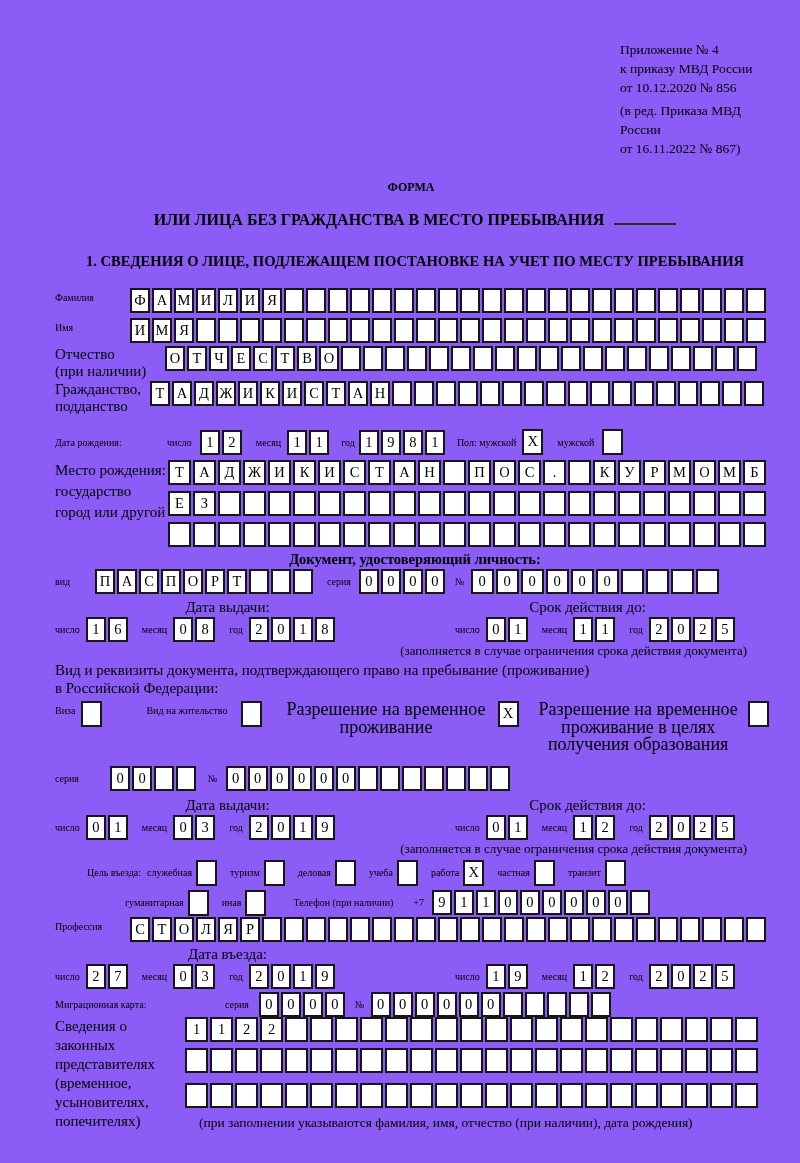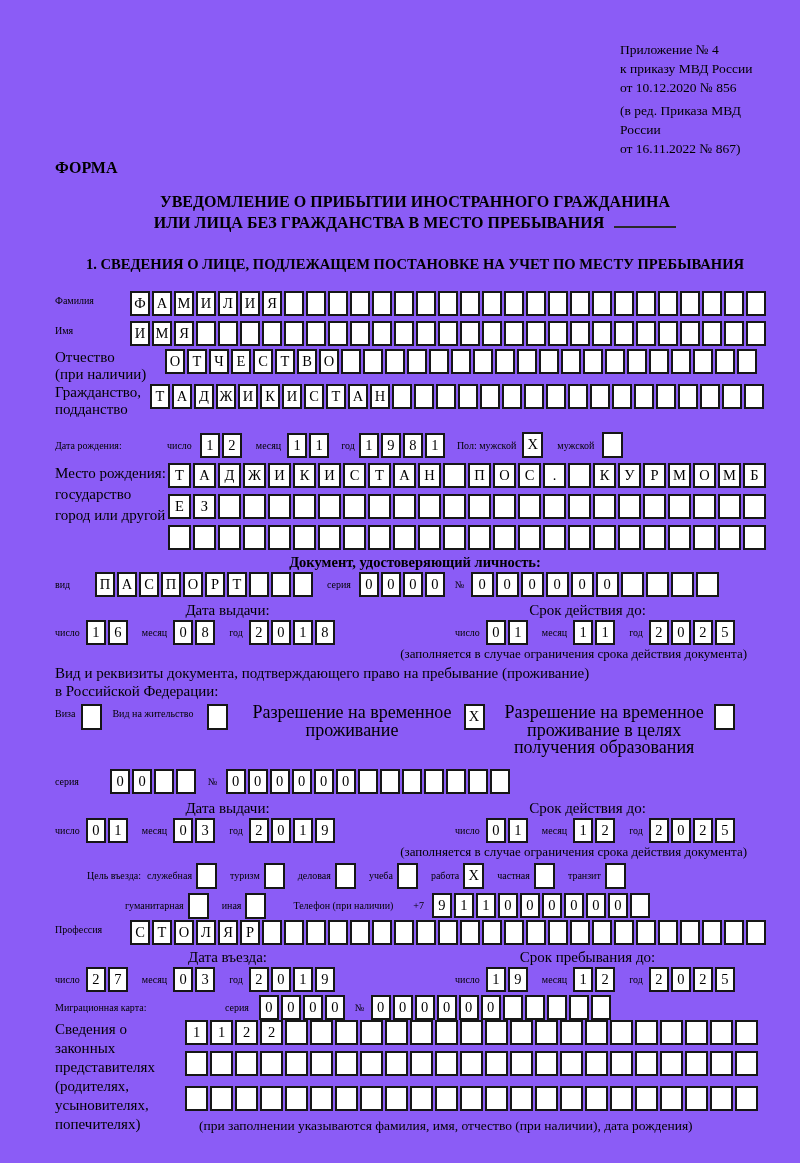--- a/index.html
+++ b/index.html
@@ -5,21 +5,21 @@
   html,body{margin:0;padding:0;background:#e8e8e8;}
   .page{
     width:800px;height:1163px;background:#8b5cf6;color:#000;
     font-family:"Liberation Serif","DejaVu Serif",serif;
     box-sizing:border-box;padding:40px 25px 10px 55px;
     margin:0 auto;position:relative;overflow:hidden;
   }
   .lbl{font-size:10px;line-height:19px;white-space:nowrap;}
   .legal{margin-left:565px;font-size:13.5px;line-height:19px;}
   .legal .gap{margin-top:4px;}
-  .forma{margin-top:1px;text-align:left;padding-right:8px;font-weight:bold;font-size:16px;}
+  .forma{margin-top:22px;text-align:center;padding-right:8px;font-weight:bold;font-size:12px;}
   .title{margin-top:14px;text-align:center;font-weight:bold;font-size:16px;line-height:21px;}
   .blankline{display:inline-block;width:62px;border-bottom:2px solid #2a2a2a;margin-left:10px;vertical-align:baseline;}
   .section{margin-top:22px;text-align:center;font-weight:bold;font-size:14.6px;line-height:19px;white-space:nowrap;}
   .frow{display:flex;align-items:flex-start;}
   .cells{display:inline-flex;flex:none;}
   .cell{box-sizing:border-box;flex:none;width:20px;height:25px;border:2px solid #161616;margin-right:2px;
         text-align:center;font-size:14.5px;line-height:21px;background:#fff;}
   .cellw{width:23px;}
   .cbox{width:21px;height:26px;margin-right:0;}
   .lblcol div{font-size:15px;}
@@ -52,21 +52,20 @@
     <div>Приложение № 4</div>
     <div>к приказу МВД России</div>
     <div>от 10.12.2020 № 856</div>
     <div class="gap">(в ред. Приказа МВД России</div>
     <div>от 16.11.2022 № 867)</div>
   </div>
 
   <div class="forma">ФОРМА</div>
 
   <div class="title">
-    <div>УВЕДОМЛЕНИЕ О ПРИБЫТИИ ИНОСТРАННОГО ГРАЖДАНИНА</div>
     <div><span>ИЛИ ЛИЦА БЕЗ ГРАЖДАНСТВА В МЕСТО ПРЕБЫВАНИЯ</span><span class="blankline"></span></div>
   </div>
 
   <div class="section">1. СВЕДЕНИЯ О ЛИЦЕ, ПОДЛЕЖАЩЕМ ПОСТАНОВКЕ НА УЧЕТ ПО МЕСТУ ПРЕБЫВАНИЯ</div>
 
   <div class="frow" style="margin-top:17px;">
     <div class="lbl w75">Фамилия</div>
     <div class="cells">
         <span class="cell">Ф</span>
         <span class="cell">А</span>
@@ -412,21 +411,21 @@
   <div class="resline" style="margin-top:3px;">Вид и реквизиты документа, подтверждающего право на пребывание (проживание)</div>
   <div class="resline">в Российской Федерации:</div>
 
   <div class="frow" style="margin-top:4px;">
     <span class="opt">
       <span class="lbl" style="margin-right:6px;">Виза</span>
       <span class="cells">
           <span class="cell cbox"></span>
         </span>
     </span>
-    <span class="opt" style="margin-left:10px;">
+    <span class="opt" style="margin-left:44px;">
       <span class="lbl" style="margin-right:14px;">Вид на жительство</span>
       <span class="cells">
           <span class="cell cbox"></span>
         </span>
     </span>
     <span class="opt" style="margin-left:24px;">
       <span class="optlines">
         <div>Разрешение на временное</div>
         <div>проживание</div>
       </span>
@@ -605,21 +604,20 @@
         <span class="cell"></span>
         <span class="cell"></span>
         <span class="cell"></span>
         <span class="cell"></span>
         <span class="cell"></span>
       </div>
   </div>
 
   <div class="frow" style="margin-top:4px;">
     <span class="hdr-left">Дата въезда:</span>
-    <span class="hdr-right">Срок пребывания до:</span>
   </div>
   <div class="frow" style="margin-top:1px;">
     <span class="dgroup">
       <span class="lbl">число</span>
       <span class="cells">
           <span class="cell">2</span>
           <span class="cell">7</span>
         </span>
       <span class="lbl ml">месяц</span>
       <span class="cells">
@@ -678,21 +676,21 @@
         <span class="cell"></span>
         <span class="cell"></span>
       </span>
   </div>
 
   <div class="frow" style="margin-top:0;">
     <div class="lblcol w130">
       <div>Сведения о</div>
       <div>законных</div>
       <div>представителях</div>
-      <div>(родителях,</div>
+      <div>(временное,</div>
       <div>усыновителях,</div>
       <div>попечителях)</div>
     </div>
     <div>
       <div class="cells">
           <span class="cell cellw">1</span>
           <span class="cell cellw">1</span>
           <span class="cell cellw">2</span>
           <span class="cell cellw">2</span>
           <span class="cell cellw"></span>

